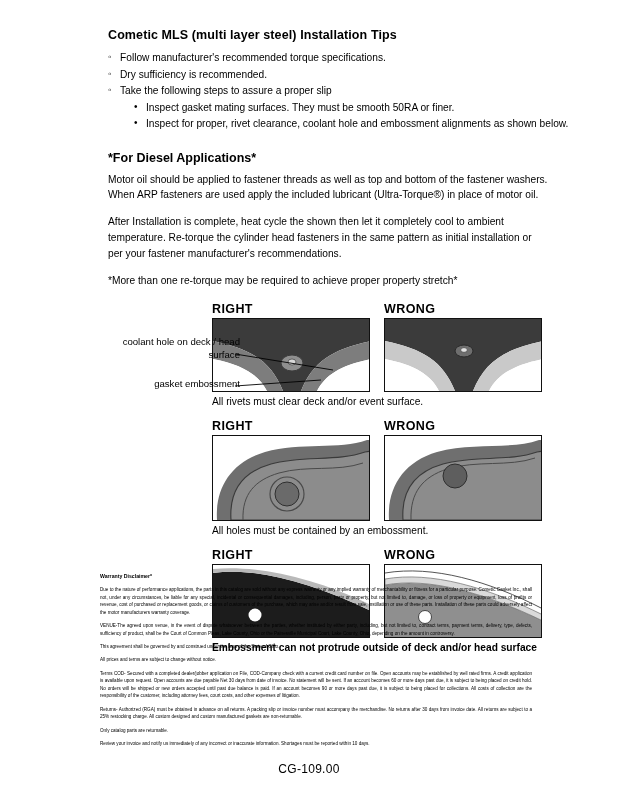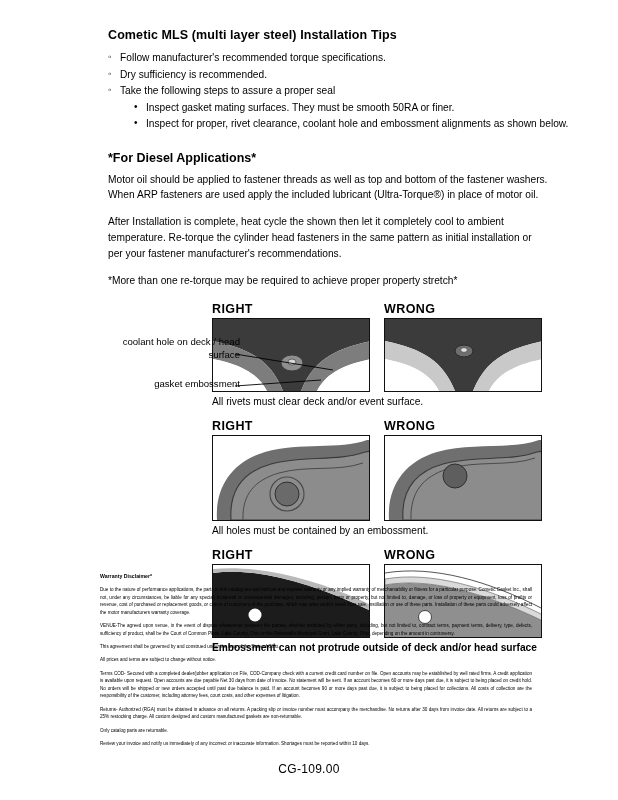--- a/index.html
+++ b/index.html
@@ -164,21 +164,21 @@
 <body>
 
 <div class="page">
 
   <h1 class="title">Cometic MLS (multi layer steel) Installation Tips</h1>
 
   <ul class="bullets">
     <li>Follow manufacturer's recommended torque specifications.</li>
     <li>Dry sufficiency is recommended.</li>
     <li>
-      <span>Take the following steps to assure a proper seal</span>
+      <span>Take the following steps to assure a proper slip</span>
       <ul class="subbullets">
         <li>Inspect gasket mating surfaces.  They must be smooth 50RA or finer.</li>
         <li>Inspect for proper, rivet clearance, coolant hole and embossment alignments as shown below.</li>
       </ul>
     </li>
   </ul>
 
   <h2 class="section">*For Diesel Applications*</h2>
   <p class="para">Motor oil should be applied to fastener threads as well as top and bottom of the fastener washers. When ARP fasteners are used apply the included lubricant (Ultra-Torque®) in place of motor oil.</p>
   <p class="para">After Installation is complete, heat cycle the shown then let it completely cool to ambient temperature. Re-torque the cylinder head fasteners in the same pattern as initial installation or per your fastener manufacturer's recommendations.</p>

